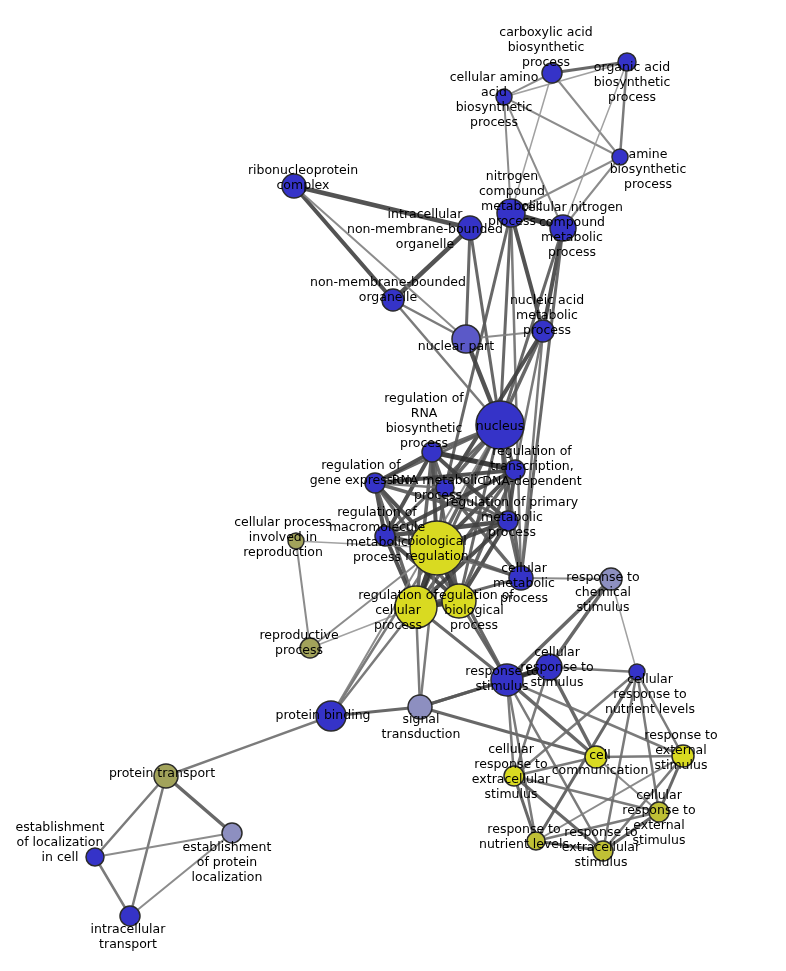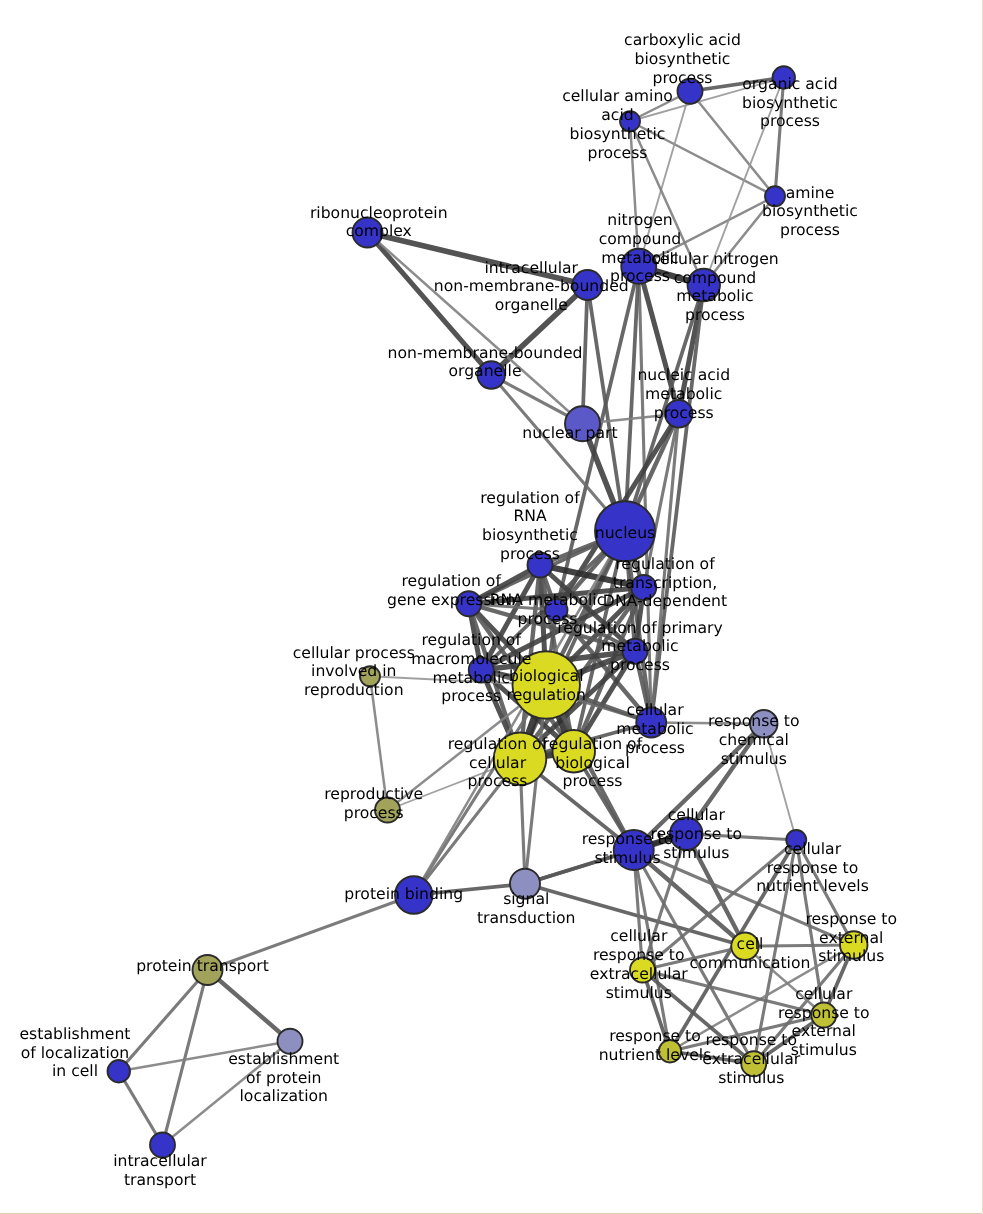--- a/index.html
+++ b/index.html
@@ -1,20 +1,20 @@
 <!DOCTYPE html>
 <html><head>
 <meta charset="utf-8">
 <style>
   html, body { margin: 0; padding: 0; background: #ffffff; }
   .viewport {
     position: relative;
     width: 786px;
     height: 971px;
-    background: #a16207;
+    background: #6d28d9;
     overflow: hidden;
     font-family: "DejaVu Sans", "Liberation Sans", sans-serif;
   }
   svg { display: block; }
   .graph-edge { stroke-linecap: round; stroke-opacity: 0.9; }
   .graph-node { stroke: #2b2b2b; stroke-width: 1.5px; }
   .node-label {
     font-family: "DejaVu Sans", "Liberation Sans", sans-serif;
     font-size: 12.5px;
     fill: #000000;

